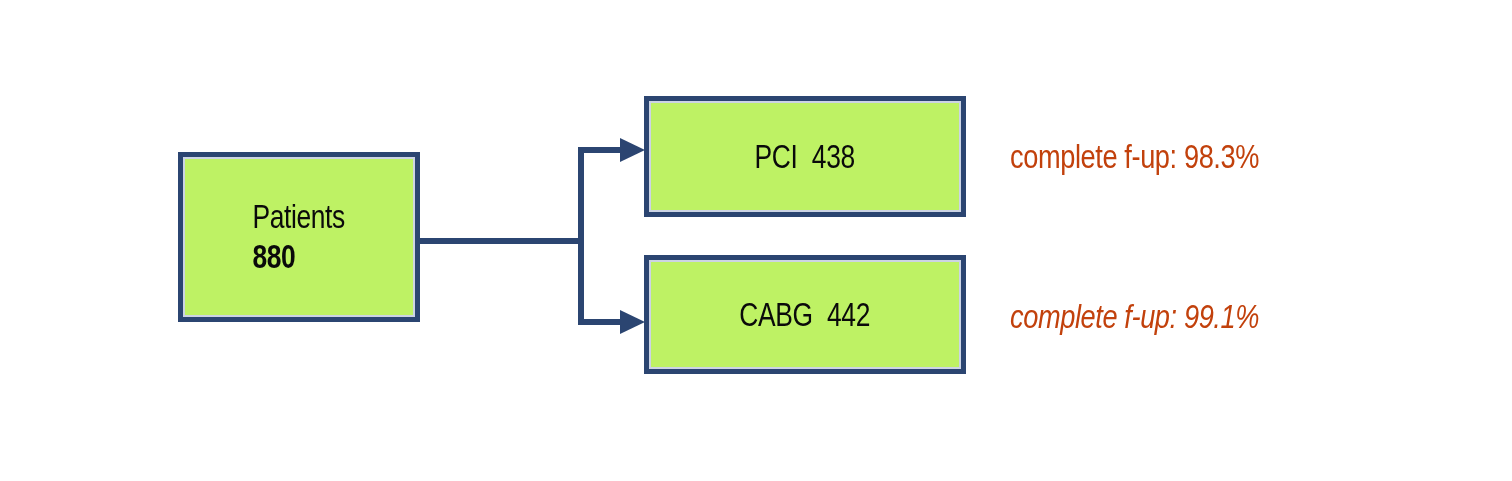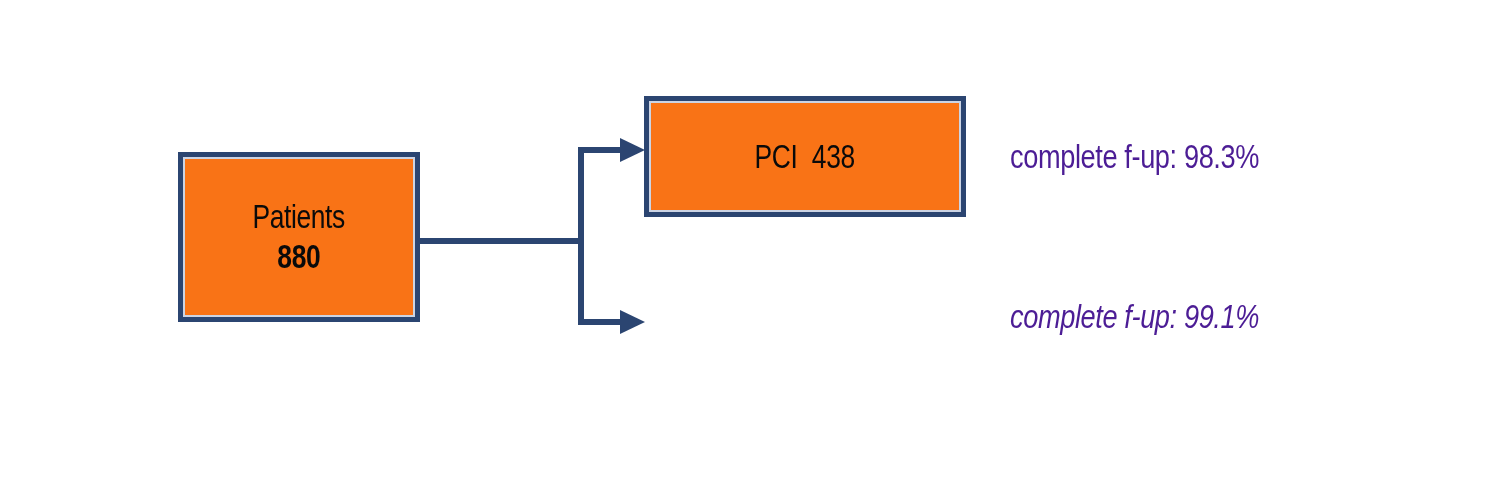--- a/index.html
+++ b/index.html
@@ -13,35 +13,34 @@
     width: 1512px;
     height: 481px;
     background: #ffffff;
     overflow: hidden;
     color: #0a0a0a;
   }
   
   .flow-box {
     position: absolute;
     box-sizing: border-box;
-    background: #f97316;
+    background: #bef264;
     border: 5px solid #2b4571;
     box-shadow: inset 0 0 0 2px #ccd4e4;
     display: flex;
     align-items: center;
     justify-content: center;
   }
   .box-patients { left: 178px; top: 152px; width: 242px; height: 170px; }
   .box-pci      { left: 644px; top:  96px; width: 322px; height: 121px; }
   .box-cabg     { left: 644px; top: 255px; width: 322px; height: 119px; }
 
   .stack {
     display: flex;
     flex-direction: column;
-    align-items: center;
     line-height: 1.22;
   }
   
   .cond {
     display: inline-block;
     transform: scaleX(0.8);
     transform-origin: center center;
     letter-spacing: -0.5px;
     white-space: nowrap;
   }
@@ -73,21 +72,21 @@
   }
   .arrow-top    { left: 620px; top: 138px; }
   .arrow-bottom { left: 620px; top: 310px; }
 
   
   .annotation {
     position: absolute;
     left: 1010px;
     font-size: 34px;
     line-height: 36px;
-    color: #4c1d95;
+    color: #c2410c;
     white-space: nowrap;
   }
   .annotation .cond { transform-origin: left center; }
   .annotation-top    { top: 138px; }
   .annotation-bottom { top: 298px; font-style: italic; }
 </style>
 </head>
 <body>
 
 <div class="canvas">
@@ -106,20 +105,26 @@
   <div class="arrow-right arrow-top"></div>
   <div class="arrow-right arrow-bottom"></div>
 
   <div class="flow-box box-pci">
     <div class="inline-pair box-text cond">
       <span>PCI</span>
       <span class="value">438</span>
     </div>
   </div>
 
+  <div class="flow-box box-cabg">
+    <div class="inline-pair box-text cond">
+      <span>CABG</span>
+      <span class="value">442</span>
+    </div>
+  </div>
 
   <div class="annotation annotation-top">
     <span class="cond">complete f-up: 98.3%</span>
   </div>
   <div class="annotation annotation-bottom">
     <span class="cond">complete f-up: 99.1%</span>
   </div>
 
 </div>
 

